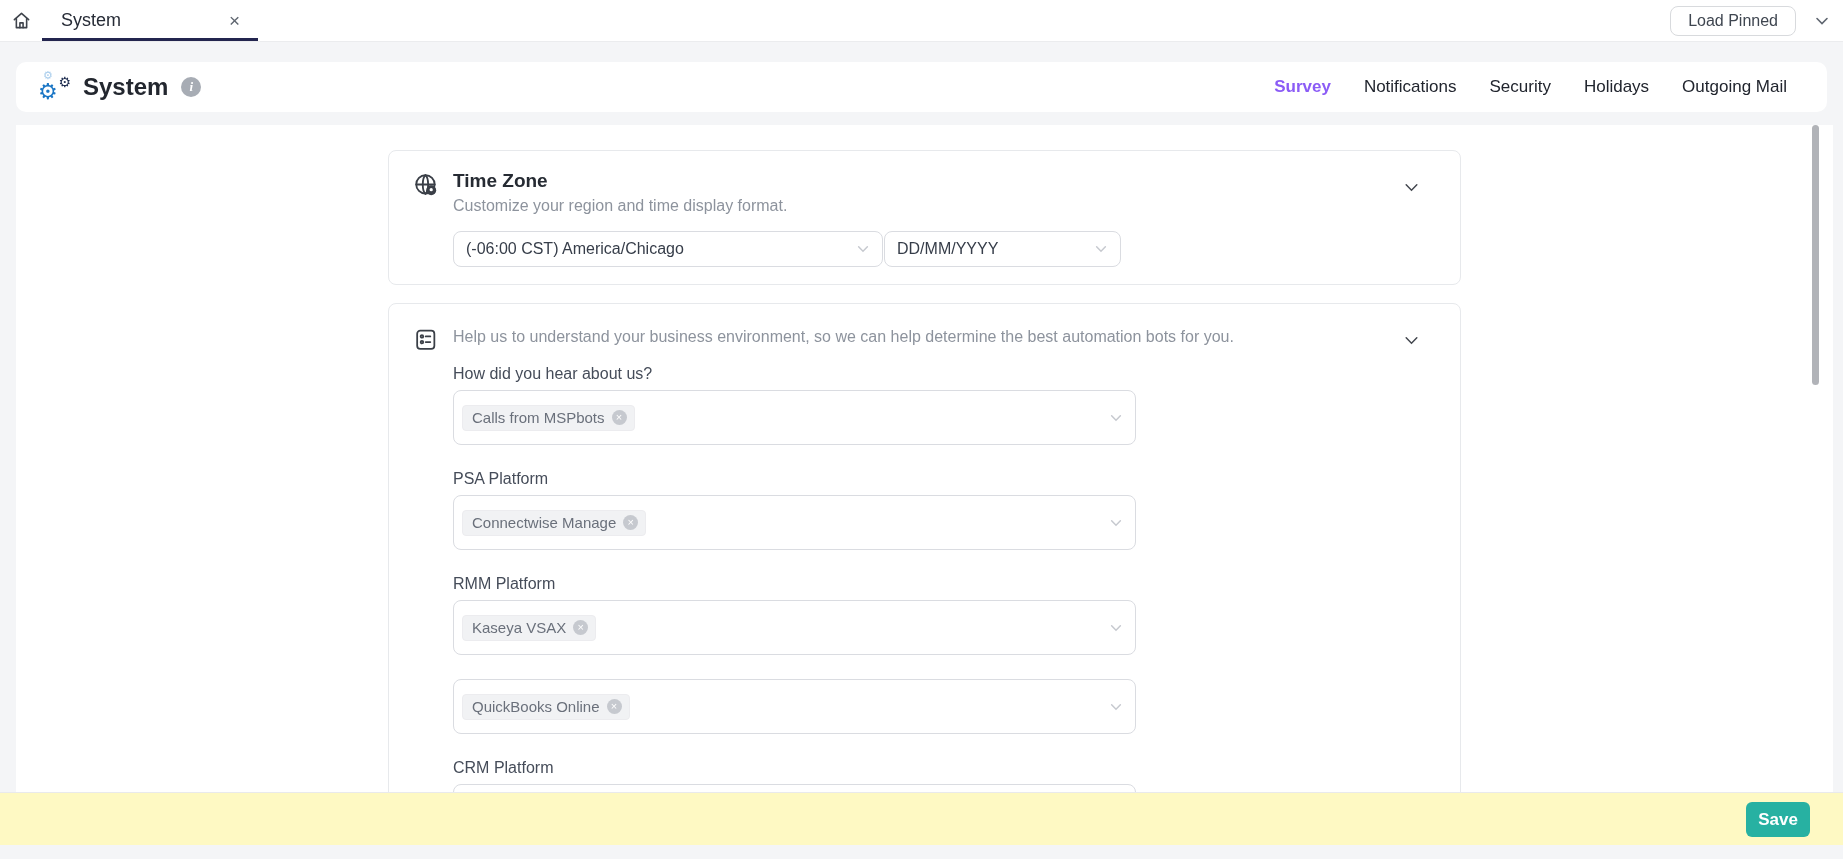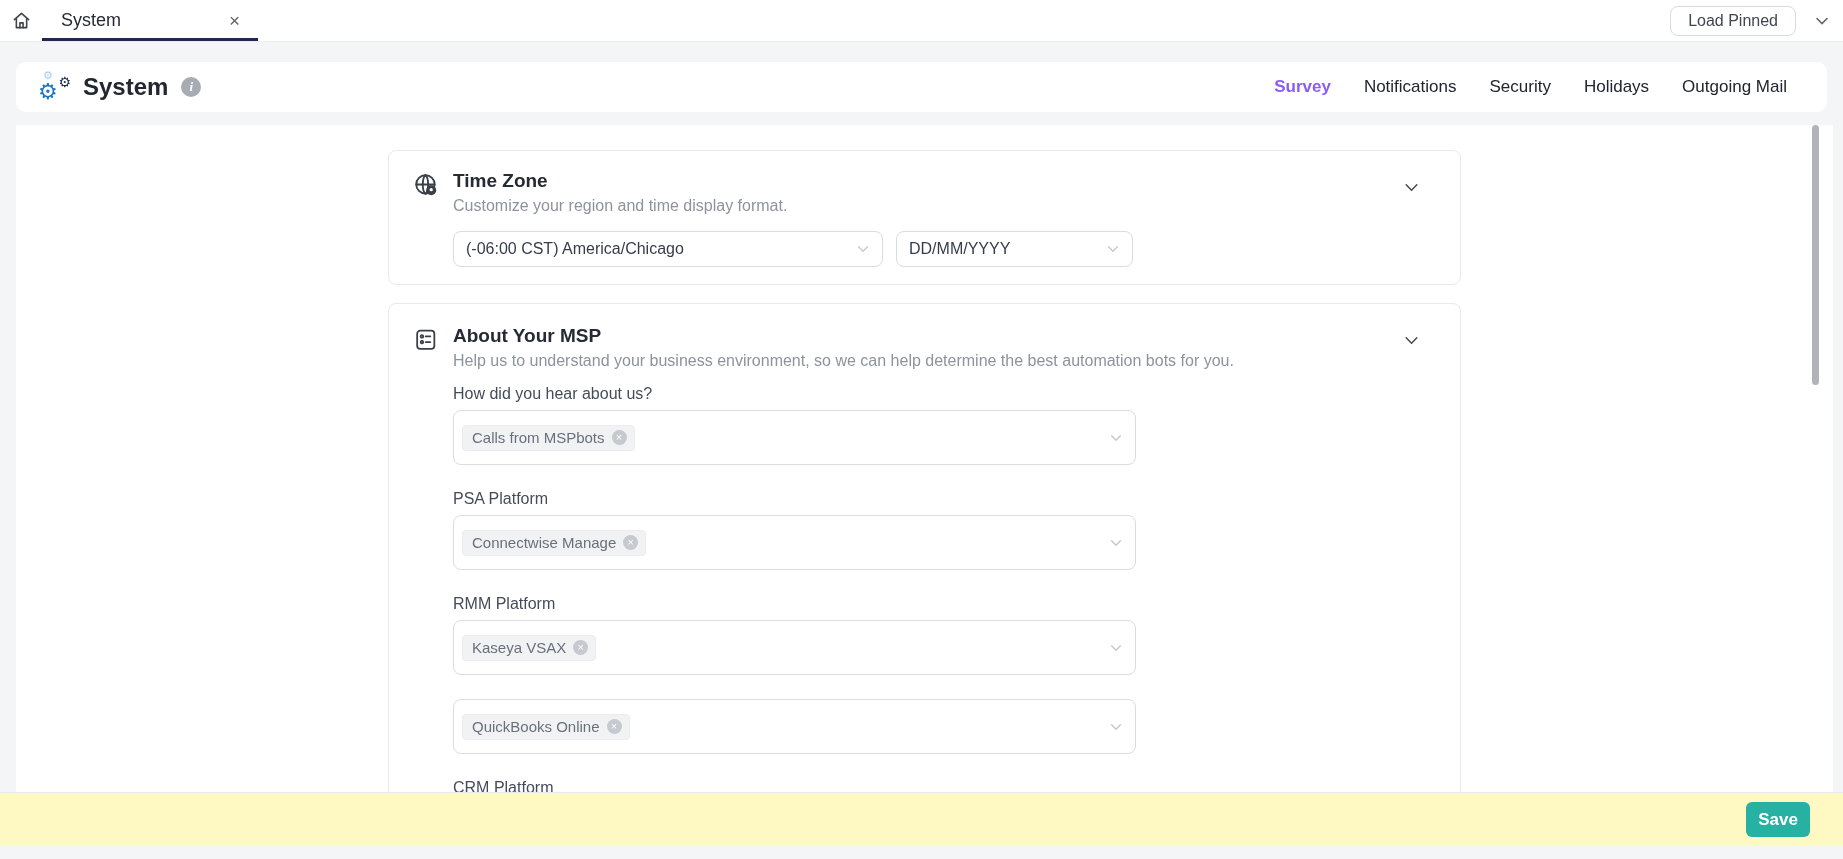--- a/index.html
+++ b/index.html
@@ -75,21 +75,21 @@
   .card-msp { margin-top:18px; padding:20px 24px 24px 24px; }
   .card-head { display:flex; align-items:flex-start; }
   .card-ico { width:26px; margin-top:3px; flex:0 0 auto; }
   .card-head-text { margin-left:14px; }
   .card-title { font-size:19px; font-weight:600; color:#262b33; line-height:24px; }
   .card-sub { font-size:16px; color:#8d939d; line-height:22px; margin-top:2px; }
   .collapse-chevron {
     position:absolute; right:40px; top:28px; cursor:pointer;
   }
   
-  .tz-row { margin-left:40px; margin-top:14px; display:flex; gap:13px; }
+  .tz-row { margin-left:40px; margin-top:14px; display:flex; gap:1px; }
   .select {
     border:1px solid #dadce1; border-radius:8px; background:#fff;
     display:flex; align-items:center; position:relative; cursor:pointer;
   }
   .select .select-value { font-size:16px; color:#363d49; padding-left:12px; }
   .select .sel-chevron { position:absolute; right:12px; top:50%; transform:translateY(-50%); }
   .sel-tz   { width:430px; height:36px; }
   .sel-date { width:237px; height:36px; }
   
   .fields { margin-left:40px; margin-top:12px; }
@@ -220,21 +220,20 @@
       <div class="card-ico">
         <svg width="25" height="25" viewBox="0 0 24 24" fill="none" stroke="#3a3f47" stroke-width="1.7" stroke-linecap="round">
           <rect x="4" y="3.5" width="16.5" height="17.5" rx="3"></rect>
           <circle cx="8.6" cy="9" r="1.25"></circle>
           <path d="M12.2 9 H16.6"></path>
           <circle cx="8.6" cy="14.5" r="1.25"></circle>
           <path d="M12.2 14.5 H16.6"></path>
         </svg>
       </div>
       <div class="card-head-text">
-        <div class="card-title">About Your MSP</div>
         <div class="card-sub">Help us to understand your business environment, so we can help determine the best automation bots for you.</div>
       </div>
     </div>
     <span class="collapse-chevron">
       <svg width="17" height="17" viewBox="0 0 16 16" fill="none" stroke="#42464e" stroke-width="1.4" stroke-linecap="round">
         <polyline points="3,5.5 8,10.5 13,5.5"></polyline>
       </svg>
     </span>
 
     <div class="fields">

